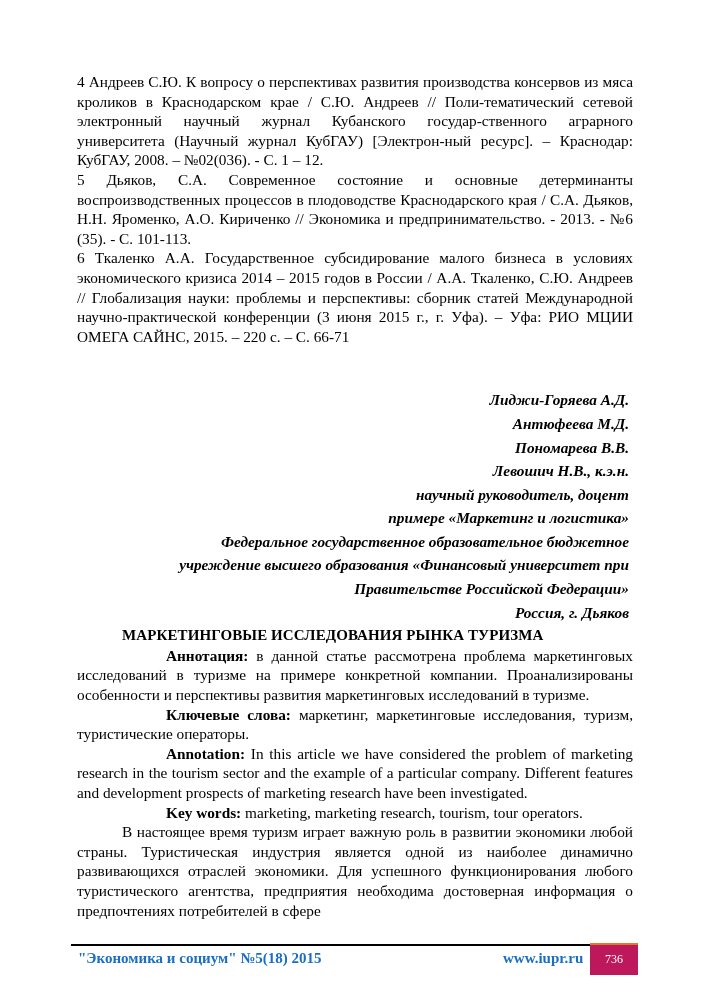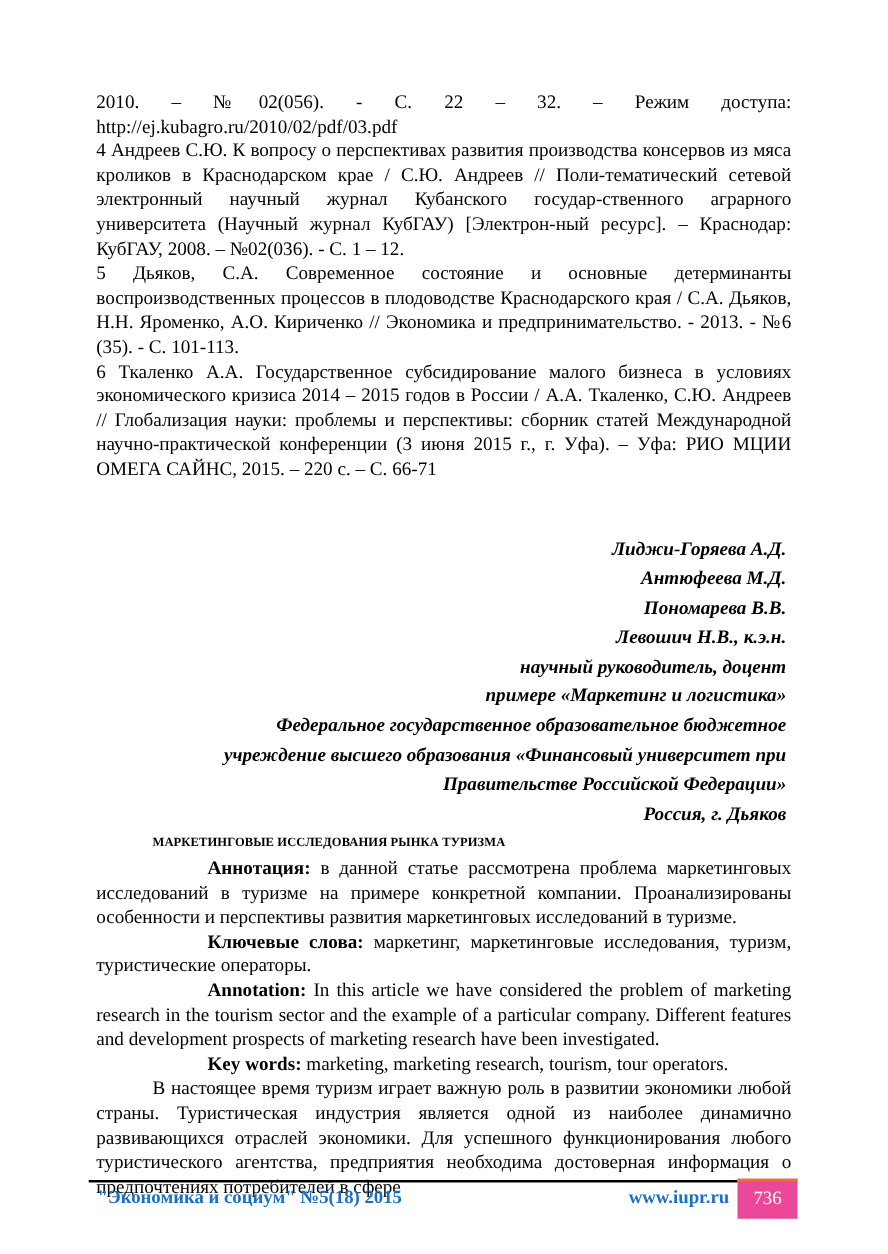--- a/index.html
+++ b/index.html
@@ -6,34 +6,33 @@
   body { width: 710px; height: 1003px; position: relative; overflow: hidden;
          font-family: "Liberation Serif", "DejaVu Serif", serif; color: #000; }
   .page { position: absolute; left: 77px; top: 72px; width: 556px; font-size: 15.3px; line-height: 19.6px; }
   .j { text-align: justify; text-align-last: auto; }
   .p { margin: 0; }
   .ind { text-indent: 45px; }
   .refs .p { margin: 0; }
   .gap { height: 40px; }
   .right { text-align: right; font-weight: bold; font-style: italic; }
   .right div { margin: 4px; }
-  .title { font-weight: bold; text-align: left; padding-left: 45px; margin: 0; font-size: 10px; letter-spacing: 0.1px; }
+  .title { font-weight: bold; text-align: left; padding-left: 45px; margin: 0; font-size: 15px; letter-spacing: 0.1px; }
   b { font-weight: bold; margin-left: 44px; }
   .footer-rule { position: absolute; left: 71px; top: 944px; width: 519px; height: 1.5px; background: #000; }
   .footer-left { position: absolute; left: 78px; top: 950px; font-weight: bold; color: #1a6fc4; font-size: 15px; }
   .footer-url { position: absolute; left: 503px; top: 950px; font-weight: bold; color: #1a6fc4; font-size: 15px; }
-  .page-box { position: absolute; left: 590px; top: 943px; width: 48px; height: 30px; background: #ec4899;
-              border-top: 2px solid #e07a2a; color: #fff; font-size: 15px; text-align: center; line-height: 29px; }
+  .page-box { position: absolute; left: 590px; top: 943px; width: 48px; height: 30px; background: #be185d;
+              border-top: 2px solid #e07a2a; color: #fff; font-size: 12px; text-align: center; line-height: 29px; }
 </style>
 </head>
 <body>
 
 <div class="page">
   <div class="refs">
-    <p class="p j">2010. – №02(056). - С. 22 – 32. – Режим доступа: http://ej.kubagro.ru/2010/02/pdf/03.pdf</p>
     <p class="p j">4 Андреев С.Ю. К вопросу о перспективах развития производства консервов из мяса кроликов в Краснодарском крае / С.Ю. Андреев // Поли-тематический сетевой электронный научный журнал Кубанского государ-ственного аграрного университета (Научный журнал КубГАУ) [Электрон-ный ресурс]. – Краснодар: КубГАУ, 2008. – №02(036). - С. 1 – 12.</p>
     <p class="p j">5 Дьяков, С.А. Современное состояние и основные детерминанты воспроизводственных процессов в плодоводстве Краснодарского края / С.А. Дьяков, Н.Н. Яроменко, А.О. Кириченко // Экономика и предпринимательство. - 2013. - №6 (35). - С. 101-113.</p>
     <p class="p j">6 Ткаленко А.А. Государственное субсидирование малого бизнеса в условиях экономического кризиса 2014 – 2015 годов в России / А.А. Ткаленко, С.Ю. Андреев // Глобализация науки: проблемы и перспективы: сборник статей Международной научно-практической конференции (3 июня 2015 г., г. Уфа). – Уфа: РИО МЦИИ ОМЕГА САЙНС, 2015. – 220 с. – С. 66-71</p>
   </div>
 
   <div class="gap"></div>
 
   <div class="right">
     <div>Лиджи-Горяева А.Д.</div>
     <div>Антюфеева М.Д.</div>

